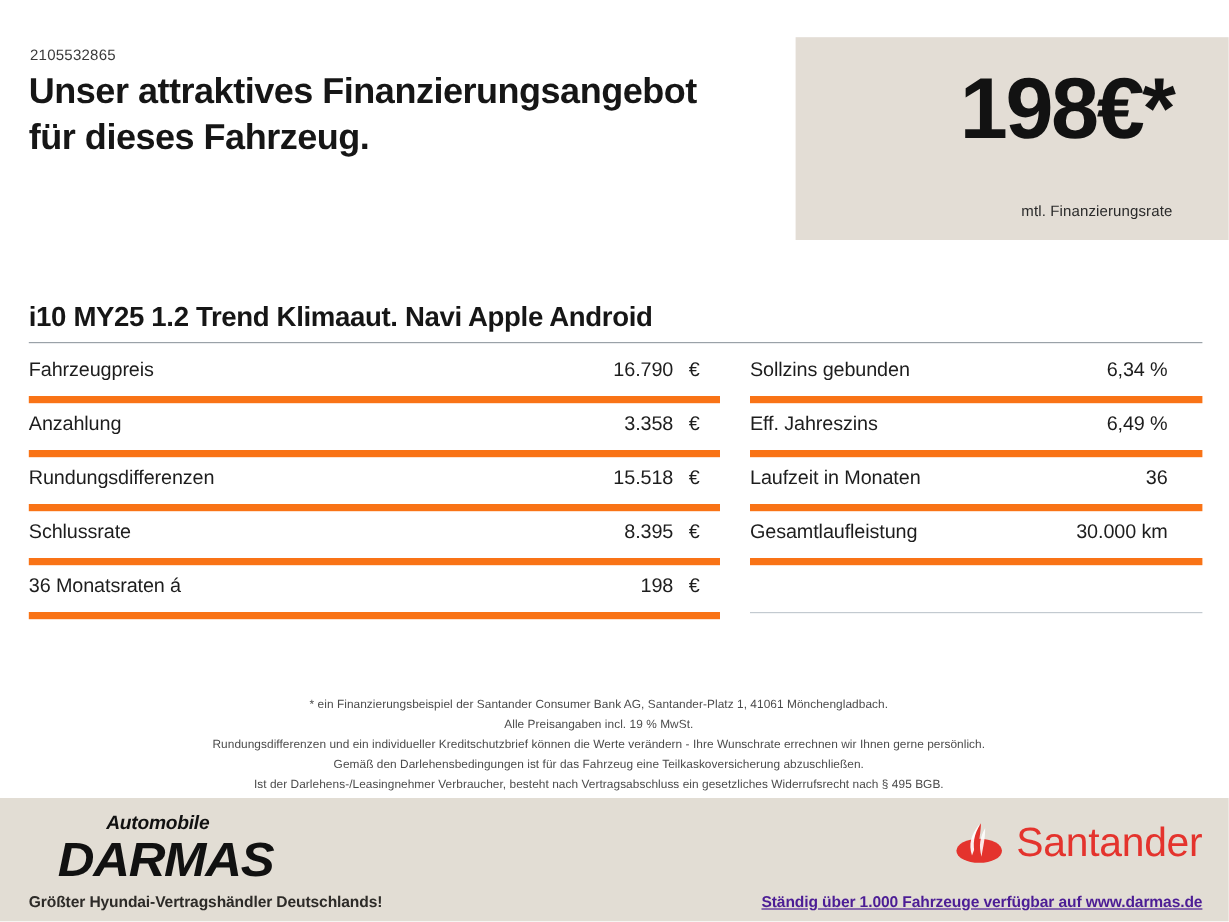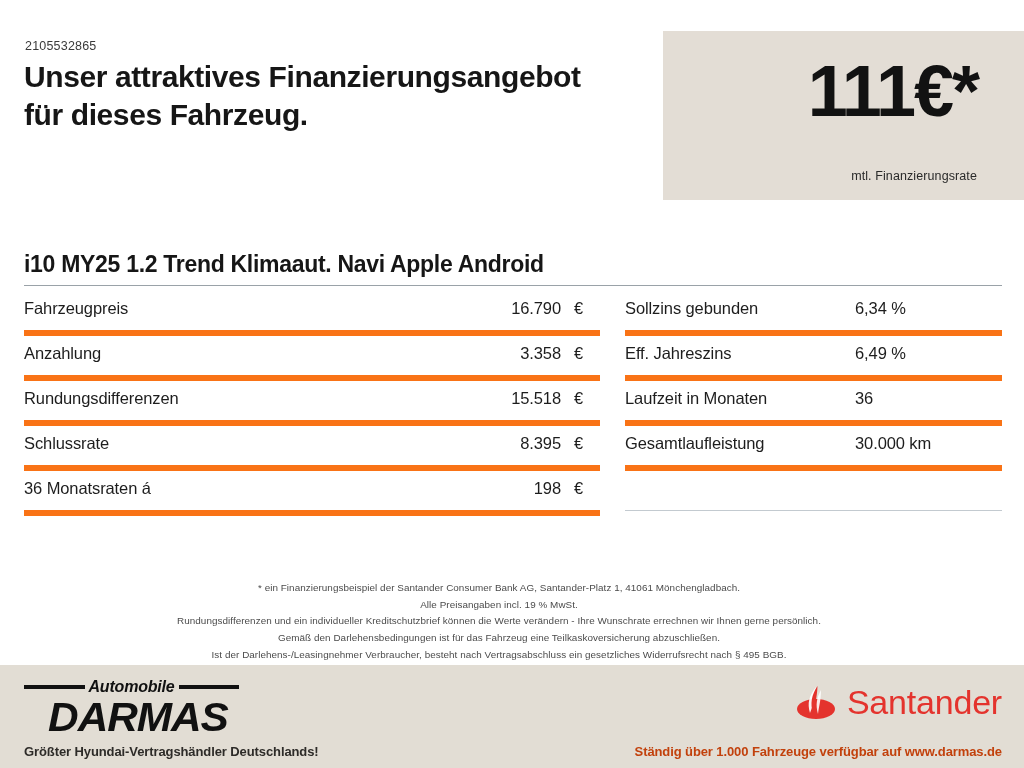--- a/index.html
+++ b/index.html
@@ -125,21 +125,21 @@
   .spec-col .spec-value { min-width: 95px; }
   .spec-unit {
     flex: 0 0 auto;
     padding-top: 8px;
     padding-left: 13px;
     width: 26px;
     text-align: left;
   }
   .spec-col.right .spec-value {
     min-width: 0;
-    text-align: left;
+    text-align: right;
     width: 118px;
     padding-left: 0;
   }
   .spec-col.right .spec-label { flex: 0 0 auto; width: 230px; }
 
   
   .legal {
     position: absolute;
     left: 24px;
     top: 580px;
@@ -169,20 +169,21 @@
     top: 13px;
     width: 215px;
     height: 50px;
   }
   .darmas-top {
     position: relative;
     height: 18px;
     display: flex;
     align-items: center;
     justify-content: center;
+    flex-direction: column;
   }
   .darmas-top .rule {
     flex: 1 1 auto;
     height: 4px;
     background: #111;
   }
   .darmas-top .word {
     font-size: 16px;
     font-weight: bold;
     font-style: italic;
@@ -211,22 +212,23 @@
     font-weight: bold;
     color: #2d2b28;
     letter-spacing: -0.1px;
   }
   .footer-tagline-right {
     position: absolute;
     right: 22px;
     top: 79px;
     font-size: 13px;
     font-weight: bold;
-    color: #c2410c;
+    color: #4c1d95;
     letter-spacing: -0.1px;
+    text-decoration: underline;
   }
 
   
   .santander-logo {
     position: absolute;
     right: 22px;
     top: 18px;
     display: flex;
     align-items: center;
     gap: 9px;
@@ -246,21 +248,21 @@
 <div id="page">
 
   <div class="offer-id">2105532865</div>
 
   <div class="headline">
     <span class="line">Unser attraktives Finanzierungsangebot</span>
     <span class="line">für dieses Fahrzeug.</span>
   </div>
 
   <div class="price-box">
-    <div class="price-amount">111€*</div>
+    <div class="price-amount">198€*</div>
     <div class="price-caption">mtl. Finanzierungsrate</div>
   </div>
 
   <div class="vehicle-title">i10 MY25 1.2 Trend Klimaaut. Navi Apple Android</div>
 
   <div class="spec-tables">
 
     <div class="spec-col">
       <div class="spec-row">
         <span class="spec-label">Fahrzeugpreis</span>

